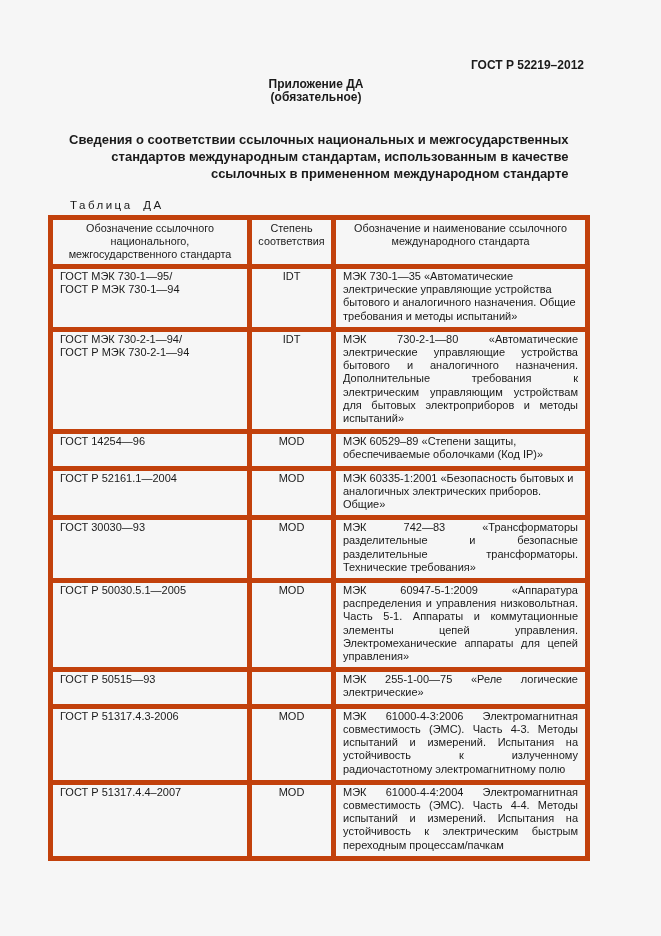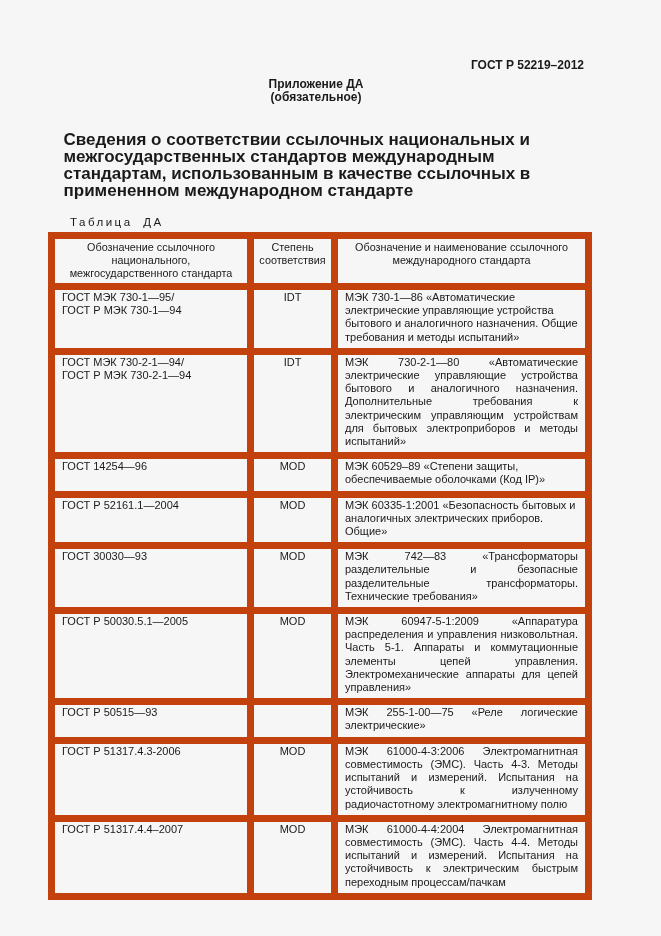--- a/index.html
+++ b/index.html
@@ -28,44 +28,44 @@
   }
   .annex-subtitle {
     text-align: center;
     font-weight: bold;
     font-size: 12px;
     line-height: 13px;
   }
   .main-title {
     margin: 27px auto 7px;
     max-width: 505px;
-    text-align: left;
+    text-align: right;
     font-weight: bold;
-    font-size: 17px;
+    font-size: 13px;
     line-height: 17px;
   }
   .table-caption {
     margin-top: 17px;
     padding-left: 22px;
     font-size: 11.5px;
     letter-spacing: 2.5px;
     word-spacing: 5px;
   }
   table.std-table {
     margin-top: 4px;
     border-collapse: collapse;
     width: 537px;
     table-layout: fixed;
     border: 2px solid #141414;
   }
   table.std-table col.c1 { width: 199px; }
   table.std-table col.c2 { width: 84px; }
   table.std-table col.c3 { width: 254px; }
   table.std-table th, table.std-table td {
-    border: 7px solid #c2410c;
+    border: 5px solid #c2410c;
     vertical-align: top;
   }
   table.std-table th {
     font-weight: normal;
     font-size: 10.8px;
     line-height: 13px;
     text-align: center;
     white-space: pre-line;
     padding: 2px 4px 3px;
     border-bottom-width: 2px;
@@ -109,21 +109,21 @@
 соответствия</th>
         <th>Обозначение и наименование ссылочного
 международного стандарта</th>
       </tr>
     </thead>
     <tbody>
         <tr>
           <td class="national">ГОСТ МЭК 730-1—95/
 ГОСТ Р МЭК 730-1—94</td>
           <td class="degree">IDT</td>
-          <td class="intl">МЭК 730-1—86 «Автоматические электрические управляющие устройства бытового и аналогичного назначения. Общие требования и методы испытаний»</td>
+          <td class="intl">МЭК 730-1—35 «Автоматические электрические управляющие устройства бытового и аналогичного назначения. Общие требования и методы испытаний»</td>
         </tr>
         <tr class="thick">
           <td class="national">ГОСТ МЭК 730-2-1—94/
 ГОСТ Р МЭК 730-2-1—94</td>
           <td class="degree">IDT</td>
           <td class="intl justify">МЭК 730-2-1—80 «Автоматические электрические управляющие устройства бытового и аналогичного назначения. Дополнительные требования к электрическим управляющим устройствам для бытовых электроприборов и методы испытаний»</td>
         </tr>
         <tr>
           <td class="national">ГОСТ 14254—96</td>
           <td class="degree">MOD</td>

